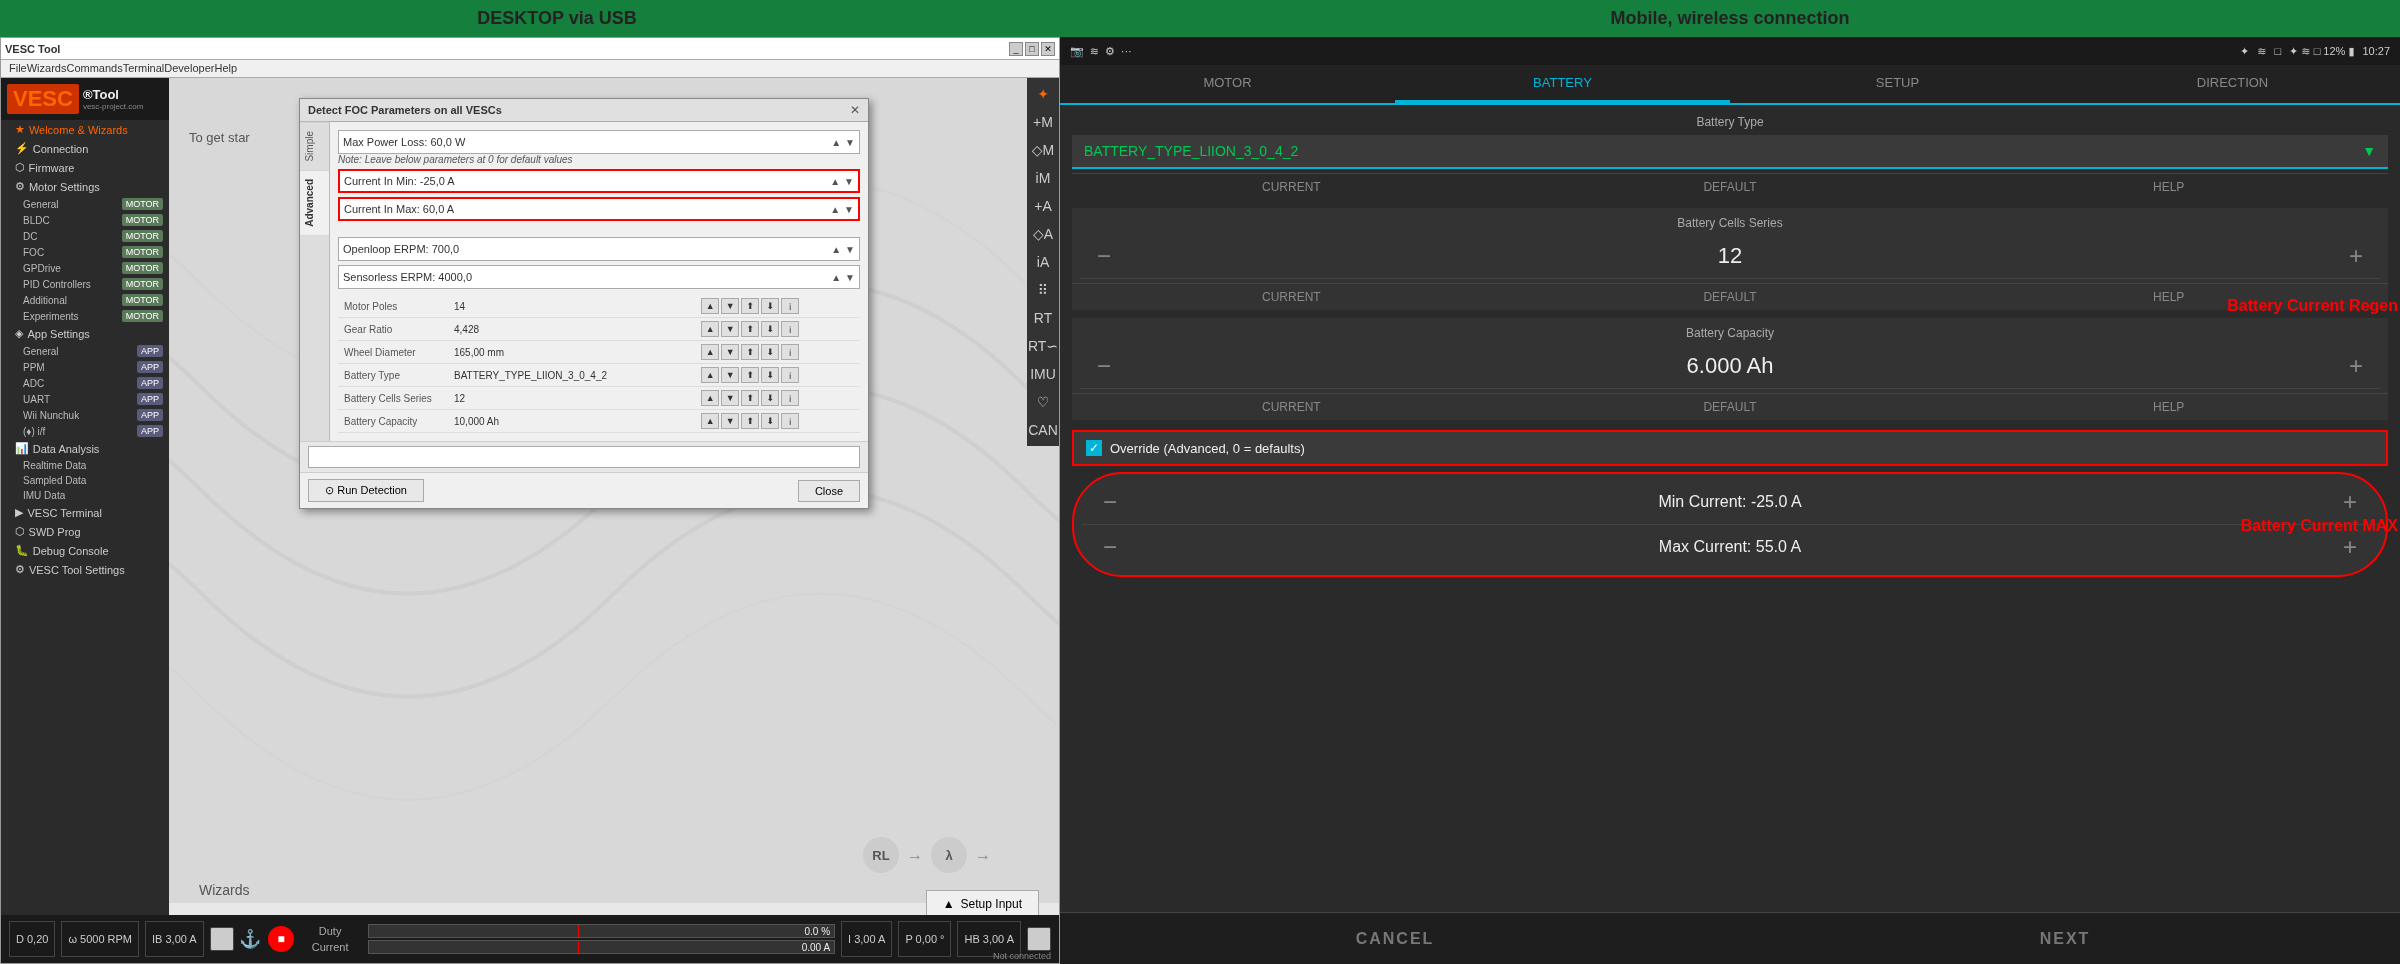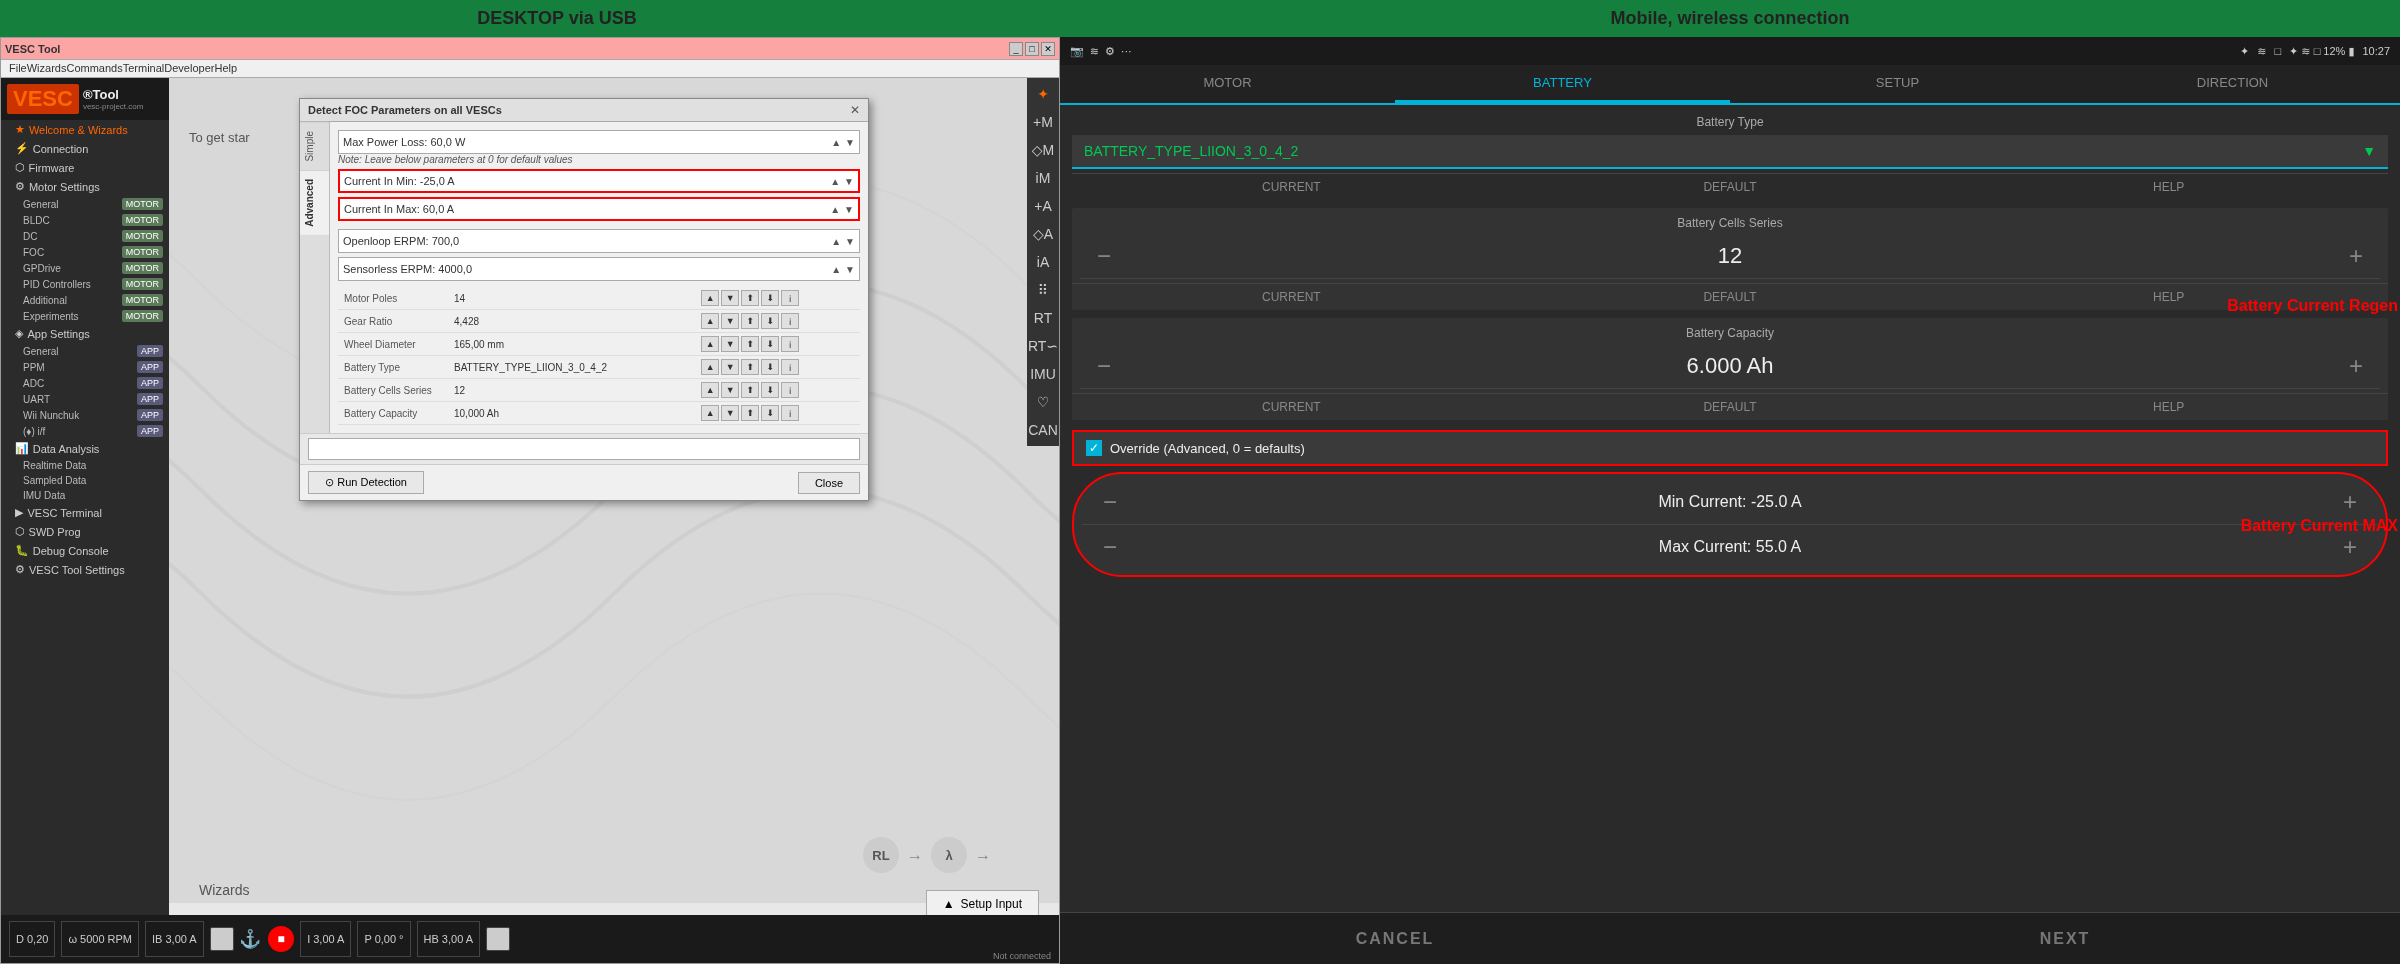--- a/index.html
+++ b/index.html
@@ -25,21 +25,21 @@
       width: 1060px;
       background: #c8c8c8;
       border: 1px solid #999;
       position: relative;
       display: flex;
       flex-direction: column;
     }
 
     
     .window-titlebar {
-      background: #fca5a5;
+      background: #ffffff;
       border-bottom: 1px solid #aaa;
       display: flex;
       align-items: center;
       justify-content: space-between;
       padding: 2px 4px;
       height: 22px;
     }
     .window-title {
       font-size: 11px;
       font-weight: bold;
@@ -863,21 +863,21 @@
               </div>
 
               <div class="note-text">Note: Leave below parameters at 0 for default values</div>
 
               <div class="field-row highlighted-red" style="margin-bottom:4px;">
                 <span class="field-value">Current In Min: -25,0 A</span>
                 <span class="field-arrow">▲</span>
                 <span class="field-arrow">▼</span>
               </div>
 
-              <div class="field-row highlighted-red" style="margin-bottom:8px;">
+              <div class="field-row highlighted-red" style="margin-bottom:16px;">
                 <span class="field-value">Current In Max: 60,0 A</span>
                 <span class="field-arrow">▲</span>
                 <span class="field-arrow">▼</span>
               </div>
 
               <div class="field-row" style="margin-bottom:4px;">
                 <span class="field-value">Openloop ERPM: 700,0</span>
                 <span class="field-arrow">▲</span>
                 <span class="field-arrow">▼</span>
               </div>
@@ -1024,20 +1024,36 @@
       </div>
       <div class="status-group">
         <span>ω 5000 RPM</span>
       </div>
       <div class="status-group">
         <span>IB 3,00 A</span>
       </div>
       <div class="status-group" style="width:24px; height:24px; background:#ccc; border-radius:2px; cursor:pointer;"></div>
       <div class="anchor-icon">⚓</div>
       <div class="stop-btn">■</div>
+      <div class="status-center">
+        <div class="status-bar-item">
+          <span class="status-label">Duty</span>
+          <div class="status-progress">
+            <div class="red-line"></div>
+            <span class="status-progress-val">0.0 %</span>
+          </div>
+        </div>
+        <div class="status-bar-item">
+          <span class="status-label">Current</span>
+          <div class="status-progress">
+            <div class="red-line"></div>
+            <span class="status-progress-val">0.00 A</span>
+          </div>
+        </div>
+      </div>
       <div class="status-group">
         <span>I 3,00 A</span>
       </div>
       <div class="status-group">
         <span>P 0,00 °</span>
       </div>
       <div class="status-group">
         <span>HB 3,00 A</span>
       </div>
       <div class="status-group" style="width:24px; height:24px; background:#ccc; border-radius:2px; cursor:pointer;"></div>

